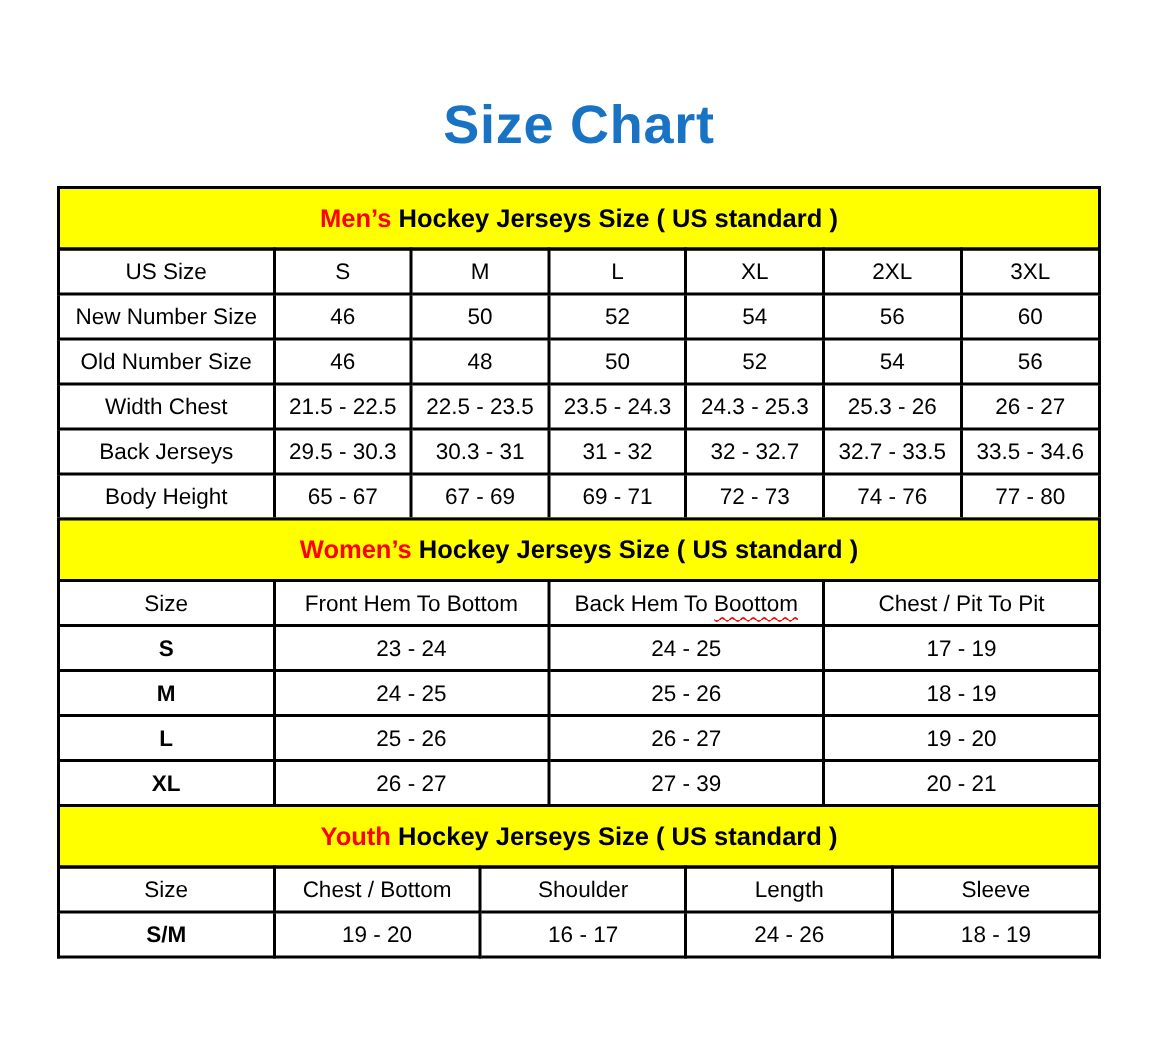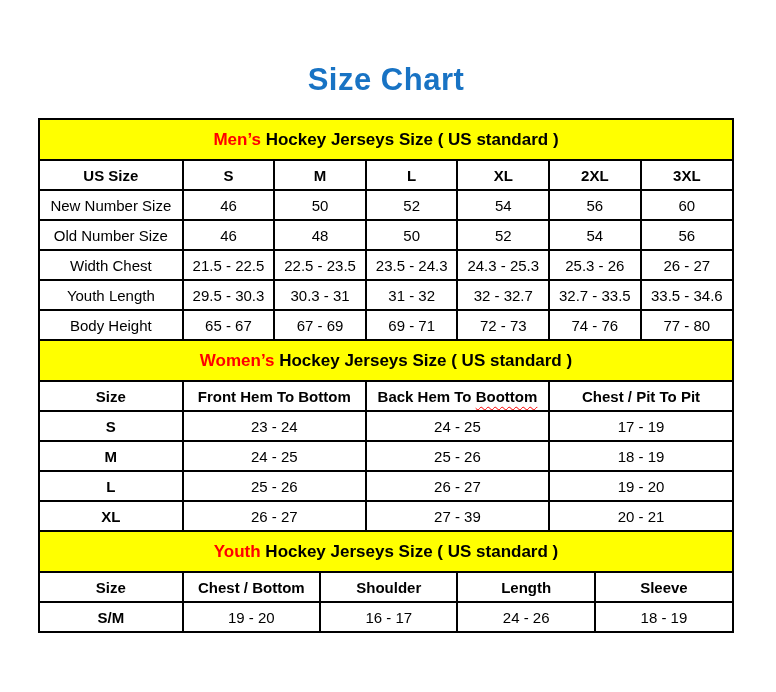--- a/index.html
+++ b/index.html
@@ -11,21 +11,21 @@
     font-family: "Liberation Sans", sans-serif;
     color: #000;
     overflow: hidden;
   }
   .page-title {
     box-sizing: border-box;
     width: 696px;
     margin: 0 0 0 38px;
     padding: 62px 0 20px 0;
     text-align: center;
-    font-size: 31px;
+    font-size: 36px;
     font-weight: bold;
     letter-spacing: 0.5px;
     color: var(--title-blue, #1873c4);
   }
   .chart {
     width: 696px;
     margin-left: 38px;
   }
   .banner {
     box-sizing: border-box;
@@ -47,21 +47,21 @@
   .size-table th, .size-table td {
     border: 2px solid var(--border-black, #000);
     text-align: center;
     vertical-align: middle;
     height: 26px;
     padding: 1px 2px;
     font-size: 15px;
     overflow: hidden;
     white-space: nowrap;
   }
-  .size-table th { font-weight: bold; }
+  .size-table th { font-weight: normal; border-radius: 12px; }
   .size-table td { font-weight: normal; }
   .size-table td.bold { font-weight: bold; }
   .wavy {
     text-decoration-line: underline;
     text-decoration-style: wavy;
     text-decoration-color: var(--highlight-red, #ff0000);
     text-decoration-thickness: 1px;
     text-underline-offset: 4px;
   }
 </style>
@@ -119,21 +119,21 @@
             <tr>
               <td>Width Chest</td>
               <td>21.5 - 22.5</td>
               <td>22.5 - 23.5</td>
               <td>23.5 - 24.3</td>
               <td>24.3 - 25.3</td>
               <td>25.3 - 26</td>
               <td>26 - 27</td>
             </tr>
             <tr>
-              <td>Youth Length</td>
+              <td>Back Jerseys</td>
               <td>29.5 - 30.3</td>
               <td>30.3 - 31</td>
               <td>31 - 32</td>
               <td>32 - 32.7</td>
               <td>32.7 - 33.5</td>
               <td>33.5 - 34.6</td>
             </tr>
             <tr>
               <td>Body Height</td>
               <td>65 - 67</td>

